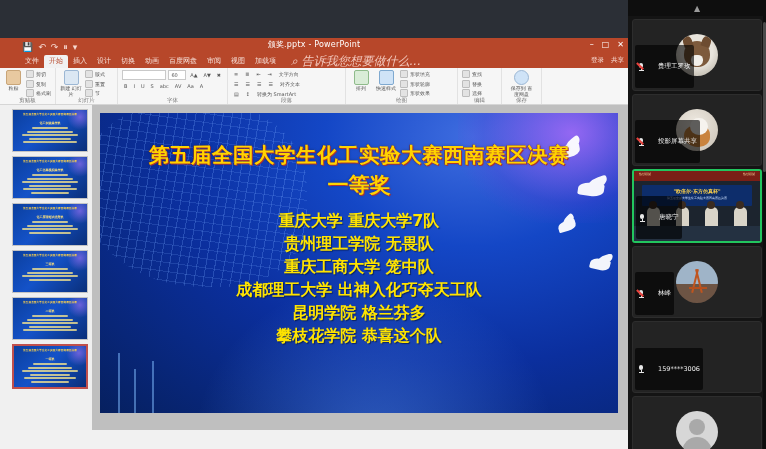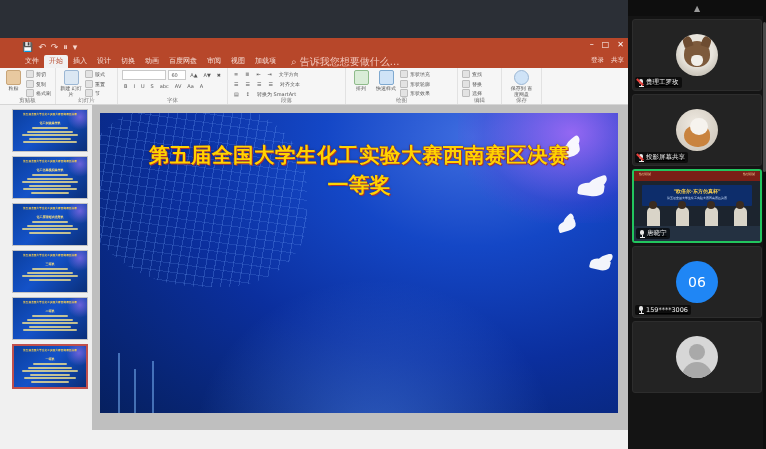--- a/index.html
+++ b/index.html
@@ -17,21 +17,21 @@
   .qat span{color:#f6d9d0;font-size:9px;line-height:9px;}
   .win-title{position:absolute;left:0;top:39px;width:628px;text-align:center;color:#fff;font-size:8px;
              letter-spacing:.2px;}
   .wbtns{position:absolute;right:4px;top:40px;display:flex;gap:8px;color:#fff;font-size:8px;}
 
   
   .tabs{position:absolute;left:0;top:55px;width:628px;height:13px;background:#b7472a;display:flex;
         align-items:center;padding-left:20px;box-sizing:border-box;}
   .tab{color:#f7e0d9;font-size:7px;padding:0 5px;height:13px;line-height:13px;white-space:nowrap;}
   .tab.active{background:#f1f1f1;color:#b7472a;border-radius:2px 2px 0 0;}
-  .tell-me{color:#f3c8bd;font-size:10px;margin-left:10px;white-space:nowrap;}
+  .tell-me{color:#f3c8bd;font-size:12px;margin-left:10px;white-space:nowrap;font-style:italic;}
   .tb-right{position:absolute;right:4px;top:56px;display:flex;gap:7px;color:#fde8e2;font-size:6.5px;}
 
   
   .ribbon{position:absolute;left:0;top:68px;width:628px;height:36px;background:#f6f6f6;
           border-bottom:1px solid #d6d6d6;display:flex;}
   .rgroup{position:relative;height:36px;border-right:1px solid #e2e2e2;display:flex;flex-direction:column;
           justify-content:flex-start;padding:2px 4px 0;box-sizing:border-box;}
   .rgroup .gname{position:absolute;bottom:0px;left:0;width:100%;text-align:center;font-size:5.5px;color:#777;}
   .gbody{display:flex;gap:3px;align-items:flex-start;}
   .bigbtn{width:22px;display:flex;flex-direction:column;align-items:center;gap:1px;}
@@ -103,22 +103,22 @@
 
   
   #panel{position:absolute;left:628px;top:0;width:138px;height:449px;background:#141414;overflow:hidden;}
   .p-caret{height:16px;display:flex;align-items:center;justify-content:center;color:#9a9a9a;font-size:8px;
            background:#0e0e0e;}
   .tile{position:relative;margin:3px 4px;height:70px;background:#232323;border-radius:3px;overflow:hidden;
         border:1px solid #2d2d2d;}
   .tile.speaking{border:2px solid #22c55e;}
   .tile .ava{position:absolute;left:50%;top:50%;transform:translate(-50%,-50%);width:42px;height:42px;
              border-radius:50%;overflow:hidden;}
-  .tile .namebar{position:absolute;left:2px;bottom:2px;display:flex;align-items:center;gap:2px;
-                 background:rgba(0,0,0,.62);padding:1px 3px;border-radius:2px;text-decoration:underline;}
+  .tile .namebar{position:absolute;left:2px;bottom:2px;display:flex;align-items:center;gap:14px;
+                 background:rgba(0,0,0,.62);padding:17px 3px;border-radius:2px;}
   .tile .nm{color:#efefef;font-size:6.5px;white-space:nowrap;}
   .mic{width:6px;height:8px;position:relative;display:inline-block;}
   .mic .body{position:absolute;left:1px;top:0;width:4px;height:5px;background:#e8e8e8;border-radius:2px;}
   .mic .stand{position:absolute;left:2.5px;top:5px;width:1px;height:2px;background:#e8e8e8;}
   .mic .base{position:absolute;left:0.5px;top:7px;width:5px;height:1px;background:#e8e8e8;}
   .mic.muted .slash{position:absolute;left:-1px;top:-1px;width:9px;height:1.5px;background:#e8413c;
                     transform:rotate(45deg);transform-origin:left center;}
   .ava.wolf{background:radial-gradient(circle at 50% 40%,#e8e4dc 0 48%,#cfcac0 70%,#b9b3a7 100%);}
   .wolf-face{position:absolute;left:50%;top:48%;transform:translate(-50%,-50%);width:26px;height:26px;
      background:#7d5a3c;border-radius:50% 50% 45% 45%;}
@@ -167,20 +167,21 @@
     <div class="desktop-top"></div>
 
     <div class="titlebar"></div>
     <div class="qat">
       <span>💾</span>
       <span>↶</span>
       <span>↷</span>
       <span>⏸</span>
       <span>▾</span>
     </div>
+    <div class="win-title">颁奖.pptx - PowerPoint</div>
     <div class="wbtns">
       <span>–</span>
       <span>□</span>
       <span>✕</span>
     </div>
 
     <div class="tabs" id="ribbon-tabs">
         <div class="tab">文件</div>
         <div class="tab active">开始</div>
         <div class="tab">插入</div>
@@ -441,20 +442,28 @@
           <div class="dove" style="right:14px;top:70px;width:26px;height:13px;transform:rotate(8deg)"></div>
           <div class="dove" style="right:42px;top:108px;width:18px;height:10px;transform:rotate(-16deg)"></div>
           <div class="dove" style="right:8px;top:146px;width:20px;height:11px;transform:rotate(14deg)"></div>
 
           <div class="pump" style="left:18px;"></div>
           <div class="pump" style="left:34px;height:44px;"></div>
           <div class="pump" style="left:52px;height:52px;"></div>
 
           <div class="slide-title">第五届全国大学生化工实验大赛西南赛区决赛</div>
           <div class="slide-prize">一等奖</div>
+          <div class="winners" id="winner-list">
+              <div class="winner">重庆大学  重庆大学7队</div>
+              <div class="winner">贵州理工学院  无畏队</div>
+              <div class="winner">重庆工商大学  笼中队</div>
+              <div class="winner">成都理工大学  出神入化巧夺天工队</div>
+              <div class="winner">昆明学院  格兰芬多</div>
+              <div class="winner">攀枝花学院  恭喜这个队</div>
+            </div>
         </div>
       </div>
     </div>
 
   </div>
 
   <div id="panel">
     <div class="p-caret">▲</div>
     <div id="tile-list">
         <div class="tile">
@@ -507,23 +516,36 @@
           <div class="namebar">
             <span class="mic">
               <i class="body"></i>
               <i class="stand"></i>
               <i class="base"></i>
             </span>
             <span class="nm">唐晓宁</span>
           </div>
         </div>
         <div class="tile">
-          <div class="ava num">
-            <span>06</span>
-          </div>
+          <div class="ava bridge">
+            <div class="bridge-a"></div>
+            <div class="bridge-b"></div>
+            <div class="bridge-c"></div>
+          </div>
+          <div class="namebar">
+            <span class="mic muted">
+              <i class="body"></i>
+              <i class="stand"></i>
+              <i class="base"></i>
+              <i class="slash"></i>
+            </span>
+            <span class="nm">林峰</span>
+          </div>
+        </div>
+        <div class="tile">
           <div class="namebar">
             <span class="mic">
               <i class="body"></i>
               <i class="stand"></i>
               <i class="base"></i>
             </span>
             <span class="nm">159****3006</span>
           </div>
         </div>
         <div class="tile">

